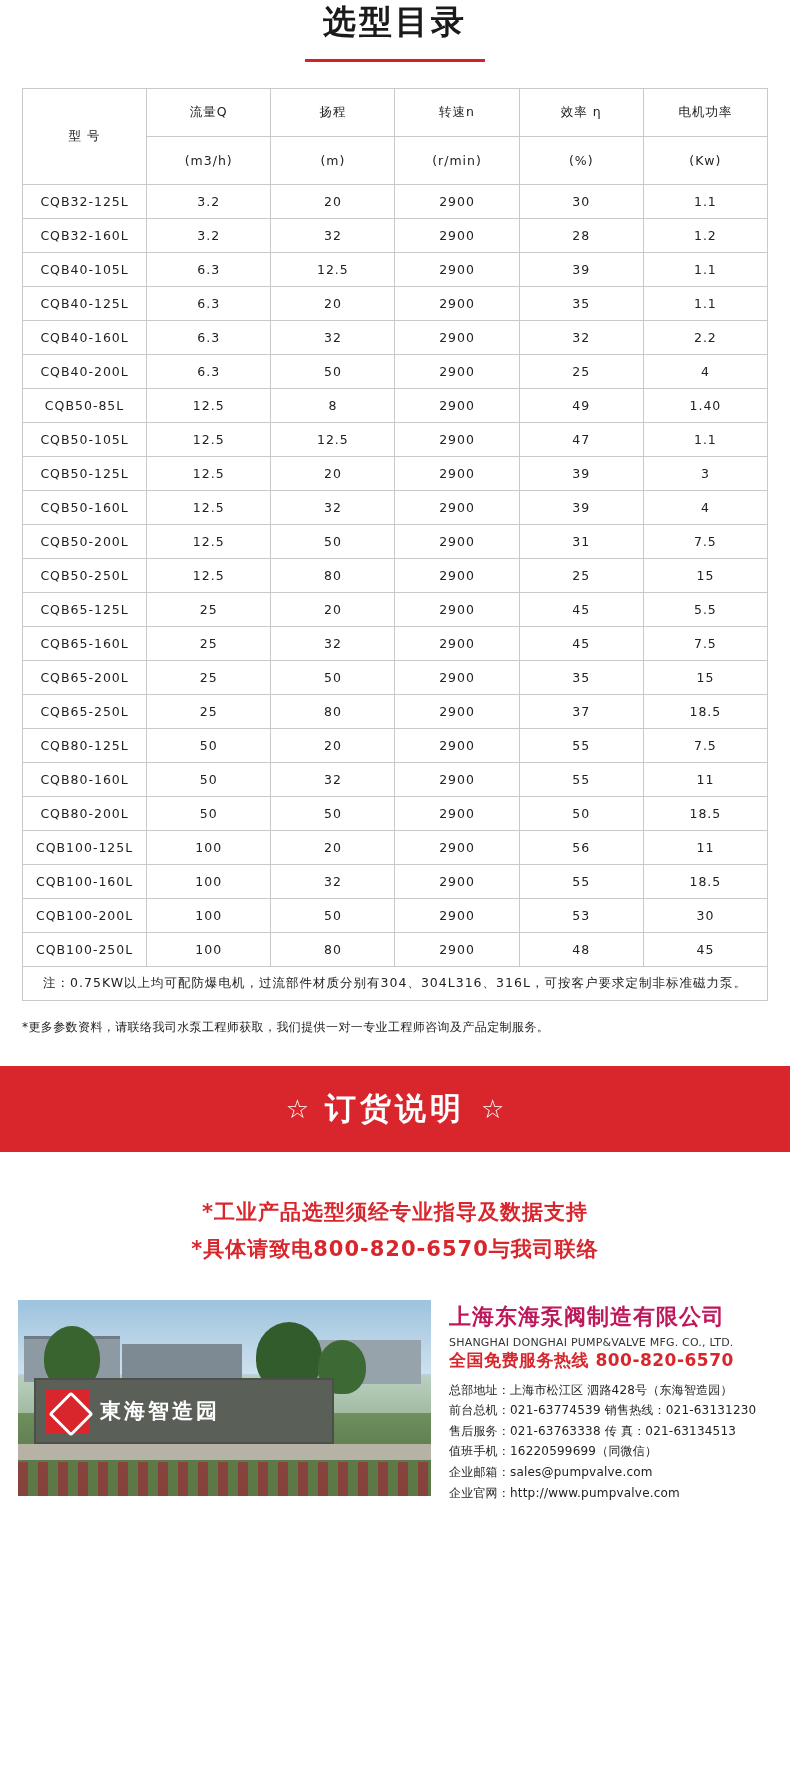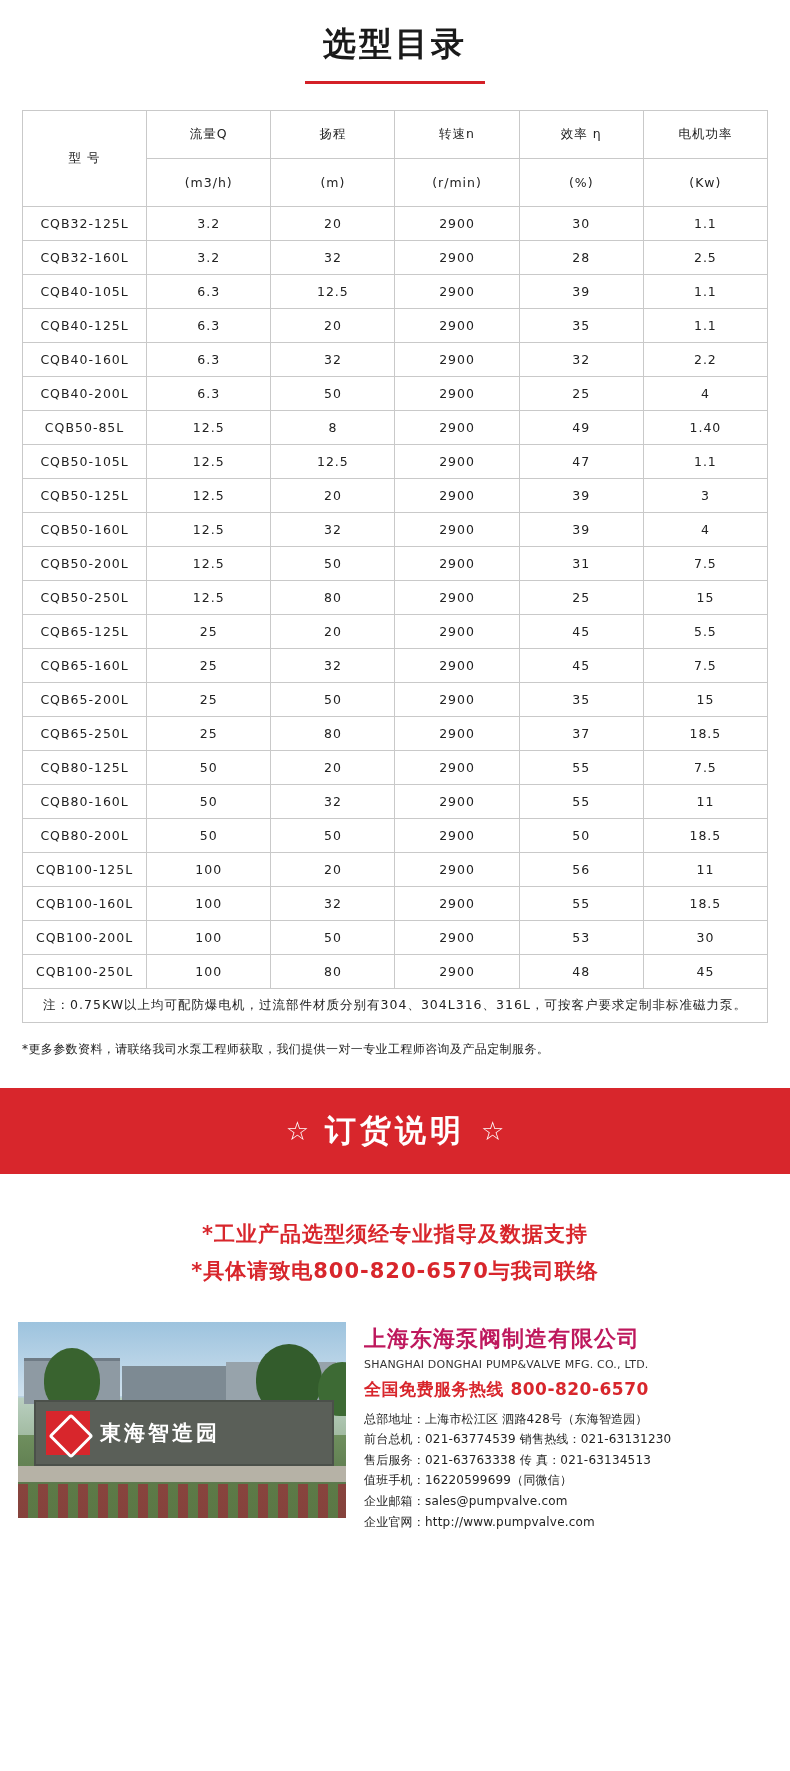--- a/index.html
+++ b/index.html
@@ -11,21 +11,20 @@
   .page {
     width: 790px;
     min-height: 1771px;
     margin: 0 auto;
     position: relative;
     background: #fff;
   }
 
   
   .title-wrap {
-    padding-top: 22px;
     text-align: center;
   }
   .title {
     font-size: 33px;
     font-weight: bold;
     color: #1a1a1a;
     letter-spacing: 3px;
     font-family: "DejaVu Sans", sans-serif;
   }
   .title-rule {
@@ -116,21 +115,21 @@
   }
 
   
   .footer {
     display: flex;
     align-items: flex-start;
     padding: 6px 18px 30px 18px;
     gap: 18px;
   }
   .photo {
-    width: 328px;
+    width: 413px;
     height: 196px;
     position: relative;
     overflow: hidden;
     background: linear-gradient(#8fb8d8 0%, #b9d2e4 38%, #b9cfc0 39%, #6f8f5e 100%);
     flex: 0 0 auto;
   }
   .photo .sky {
     position: absolute; left:0; top:0; width:100%; height:38%;
     background: linear-gradient(#9dc3de, #cfe1ee);
   }
@@ -212,21 +211,20 @@
     color: #333;
     font-size: 11px;
     letter-spacing: 0.2px;
     margin-top: 4px;
     font-family: "DejaVu Sans", sans-serif;
   }
   .company .hotline {
     color: #d8262c;
     font-size: 17px;
     font-weight: bold;
-    margin-top: 7px;
     letter-spacing: 0.5px;
     font-family: "DejaVu Sans", sans-serif;
   }
   .company .contact-list {
     margin-top: 8px;
   }
   .company .contact-list div {
     font-size: 12px;
     color: #222;
     line-height: 1.72;
@@ -271,21 +269,21 @@
           <td>2900</td>
           <td>30</td>
           <td>1.1</td>
         </tr>
         <tr>
           <td class="model-cell">CQB32-160L</td>
           <td>3.2</td>
           <td>32</td>
           <td>2900</td>
           <td>28</td>
-          <td>2.5</td>
+          <td>1.2</td>
         </tr>
         <tr>
           <td class="model-cell">CQB40-105L</td>
           <td>6.3</td>
           <td>12.5</td>
           <td>2900</td>
           <td>39</td>
           <td>1.1</td>
         </tr>
         <tr>

